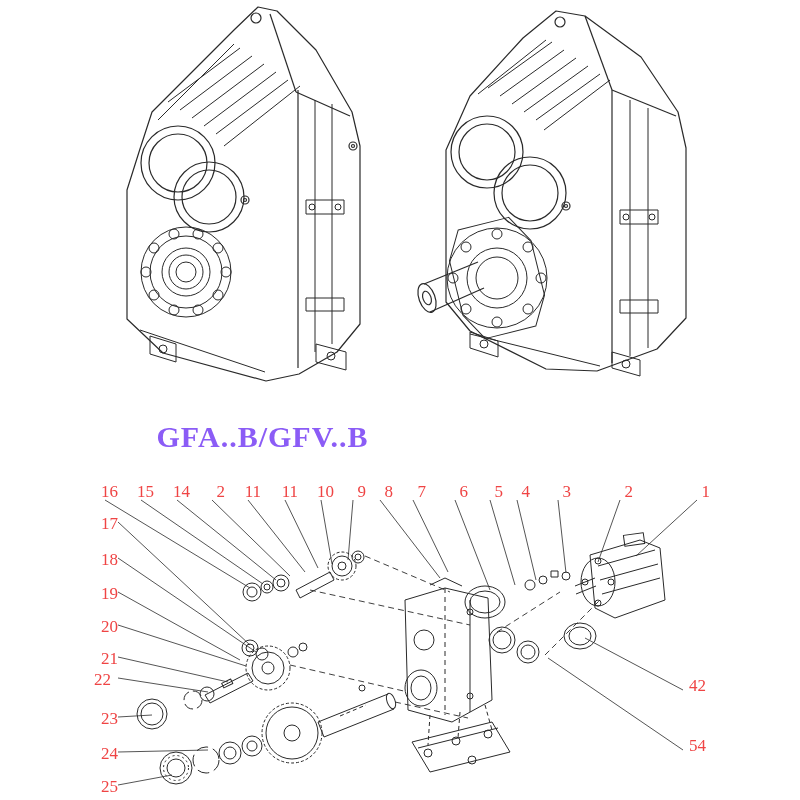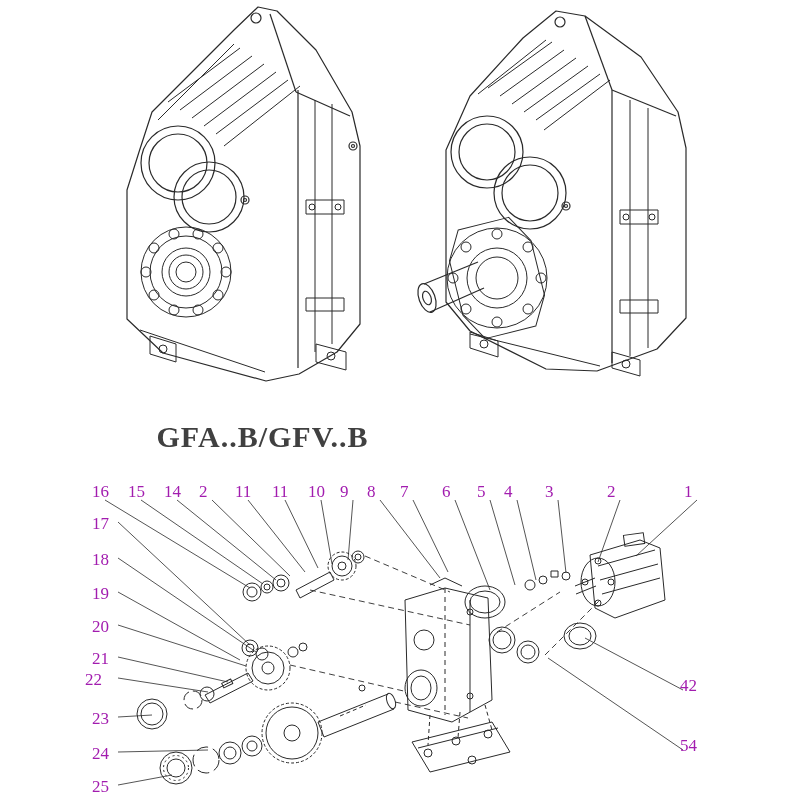--- a/index.html
+++ b/index.html
@@ -1,23 +1,23 @@
 <!DOCTYPE html>
 <html><head>
 <meta charset="utf-8">
 <style>
   html,body{margin:0;padding:0;background:#fff;}
   .stage{position:relative;width:800px;height:800px;background:#ffffff;overflow:hidden;
          font-family:"Liberation Serif", serif;}
   .stage svg{position:absolute;top:0;left:0;}
-  .fig-label{position:absolute;font-weight:bold;font-size:30px;color:#404040;
+  .fig-label{position:absolute;font-weight:bold;font-size:30px;color:#8b5cf6;
              text-align:center;letter-spacing:1px;}
   .fig-label.left{left:110px;top:420px;width:305px;}
   .fig-label.right{left:475px;top:420px;width:140px;}
-  .pn{position:absolute;width:26px;text-align:left;font-size:17px;color:#a21caf;}
+  .pn{position:absolute;width:26px;text-align:right;font-size:17px;color:#ef4444;}
 </style>
 </head>
 <body>
 
 <div class="stage">
 
   <svg width="800" height="800" viewBox="0 0 800 800">
     <g stroke="#2a2a2a" fill="none" stroke-width="1.2" stroke-linejoin="round">
 
       <g>

